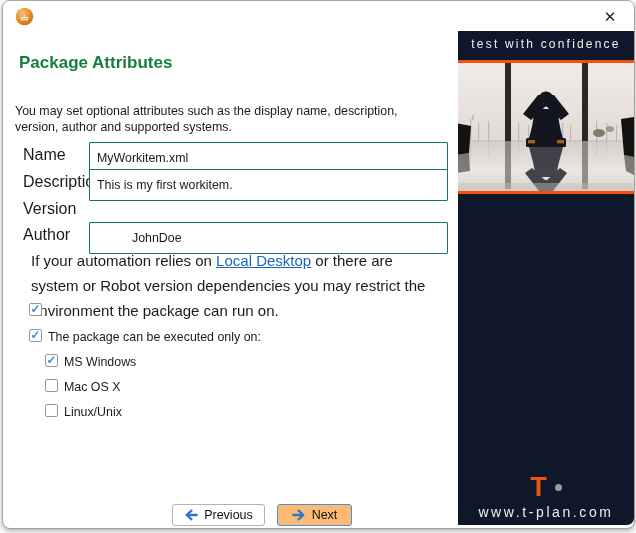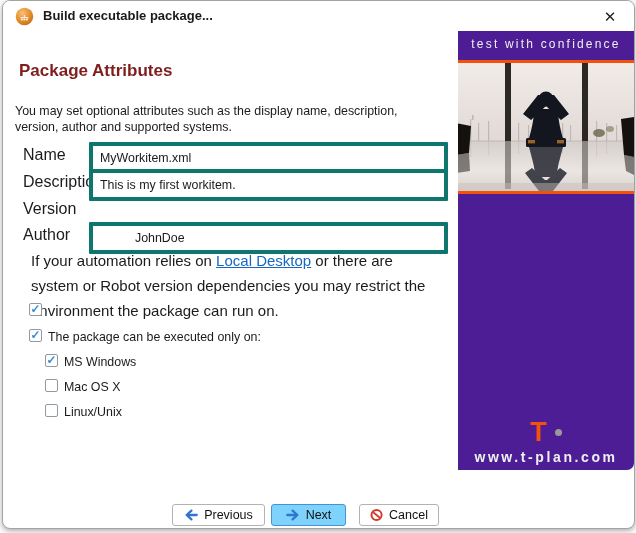--- a/index.html
+++ b/index.html
@@ -9,54 +9,54 @@
           border:1px solid #a3a3a3;border-radius:8px;box-shadow:0 2px 5px rgba(0,0,0,.3);
           overflow:hidden;}
   
   .titlebar{position:absolute;left:0;top:0;width:100%;height:30px;background:#fff;}
   .app-icon{position:absolute;left:12px;top:6px;width:19px;height:19px;}
   .win-title{position:absolute;left:40px;top:0;line-height:30px;font-size:13px;
              font-weight:700;color:#1a1a1a;}
   .close-btn{position:absolute;right:13px;top:5px;width:22px;height:22px;text-align:center;
              line-height:22px;font-size:15px;color:#222;cursor:pointer;font-weight:400;}
   
-  .heading{position:absolute;left:16px;top:52px;font-size:17px;font-weight:700;color:#7f1d1d;margin-top:8px;}
+  .heading{position:absolute;left:16px;top:52px;font-size:17px;font-weight:700;color:#15803d;}
   .intro{position:absolute;left:12px;top:102px;width:404px;font-size:12.4px;
          line-height:16.2px;color:#1b1b1b;}
   .frow-label{position:absolute;left:20px;font-size:16px;color:#1b1b1b;}
   .frow-input{position:absolute;left:86px;width:359px;height:32px;box-sizing:border-box;
-              border:4px solid #0f766e;border-radius:1px;background:#fff;font-family:"Liberation Sans",sans-serif;
+              border:1px solid #0f766e;border-radius:1px;background:#fff;font-family:"Liberation Sans",sans-serif;
               font-size:12.4px;color:#1a1a1a;padding:0 0 0 7px;outline:none;}
   .note{position:absolute;left:28px;top:247px;width:406px;font-size:15px;
         line-height:25px;color:#1b1b1b;}
   .note a{color:#1767c0;text-decoration:underline;cursor:pointer;}
   .cb{position:absolute;width:13px;height:13px;box-sizing:border-box;background:#fff;
       border:1px solid #8f9aa5;border-radius:2px;font-size:12px;line-height:11px;
       text-align:center;color:#3a8ad8;font-weight:700;cursor:pointer;}
   .cb-label{position:absolute;font-size:12.4px;color:#1b1b1b;}
   
   .btn{position:absolute;top:503px;height:22px;box-sizing:border-box;display:flex;
        align-items:center;justify-content:center;gap:6px;background:#fff;
        border:1px solid #b3b3b3;border-radius:3px;font-size:12.5px;color:#111;
        cursor:pointer;padding:0 10px;}
-  .btn.default{background:#7dd3fc;border-color:#4a90d9;}
+  .btn.default{background:#fdba74;border-color:#4a90d9;margin-left:6px;}
   .btn svg{display:block;}
   
-  .side-panel{position:absolute;left:455px;top:30px;width:176px;height:439px;
-              background:#4c1d95;border-bottom-right-radius:7px;overflow:hidden;}
+  .side-panel{position:absolute;left:455px;top:30px;width:176px;height:494px;
+              background:#0f172a;border-bottom-right-radius:7px;overflow:hidden;}
   .tagline{height:23px;padding-top:6px;text-align:center;color:#f0f0f0;font-size:12px;
            letter-spacing:2.2px;}
   .o-div{height:3px;background:#f4500e;}
   .photo{display:block;}
   .brand-block{position:absolute;left:0;bottom:5px;width:100%;text-align:center;}
   .brand-line{display:flex;align-items:center;justify-content:center;gap:5px;}
   .brand-txt{font-size:27px;font-weight:700;color:#f4500e;letter-spacing:3px;
              font-family:"Liberation Sans",sans-serif;}
   .brand-dot{width:7px;height:7px;border-radius:50%;background:#9a9a9a;display:inline-block;}
-  .brand-site{font-size:14px;color:#efefef;letter-spacing:2.6px;margin-top:1px;font-weight:bold;}
+  .brand-site{font-size:14px;color:#efefef;letter-spacing:2.6px;margin-top:1px;}
 </style>
 </head>
 <body>
 
 <div class="stage">
   <div class="window">
 
     <div class="titlebar">
       <svg class="app-icon" viewBox="0 0 19 19">
         <defs>
@@ -68,21 +68,20 @@
         </defs>
         <circle cx="9.5" cy="9.5" r="8.7" fill="url(#ball)" stroke="#b9networks" stroke-width="0"></circle>
         <g fill="#ffffff">
           <rect x="5.6" y="10.2" width="7.8" height="1.1"></rect>
           <rect x="6.1" y="11.9" width="1.7" height="1.4"></rect>
           <rect x="8.6" y="11.9" width="1.7" height="1.4"></rect>
           <rect x="11.1" y="11.9" width="1.7" height="1.4"></rect>
           <rect x="8.9" y="8.3" width="1.2" height="1.4"></rect>
         </g>
       </svg>
-      <div class="win-title">Build executable package...</div>
       <div class="close-btn">✕</div>
     </div>
 
     <div class="heading">Package Attributes</div>
 
     <div class="intro">You may set optional attributes such as the display name, description, version, author and supported systems.</div>
 
     <span class="frow-label" style="top:145px">Name</span>
     <input class="frow-input" style="top: 141px;" value="MyWorkitem.xml">
 
@@ -117,27 +116,20 @@
       <span>Previous</span>
     </div>
 
     <div class="btn default" style="left:268px;width:75px">
       <svg width="14" height="14" viewBox="0 0 16 16">
         <path d="M1.5 8 H12 M7.5 3 L13 8 L7.5 13" stroke="#2e75cf" stroke-width="2.6" fill="none" stroke-linecap="round" stroke-linejoin="round"></path>
       </svg>
       <span>Next</span>
     </div>
 
-    <div class="btn" style="left:356px;width:80px">
-      <svg width="14" height="14" viewBox="0 0 16 16">
-        <circle cx="8" cy="8" r="6.2" fill="none" stroke="#d23b2c" stroke-width="2.4"></circle>
-        <line x1="3.9" y1="4.6" x2="12.1" y2="11.4" stroke="#d23b2c" stroke-width="2.2"></line>
-      </svg>
-      <span>Cancel</span>
-    </div>
 
     <aside class="side-panel">
       <div class="tagline">test with confidence</div>
       <div class="o-div"></div>
 
       <svg class="photo" width="176" height="128" viewBox="0 0 176 128">
         <defs>
           <linearGradient id="wall" x1="0" y1="0" x2="0" y2="1">
             <stop offset="0%" stop-color="#f2ece9"></stop>
             <stop offset="100%" stop-color="#e0d9d6"></stop>

